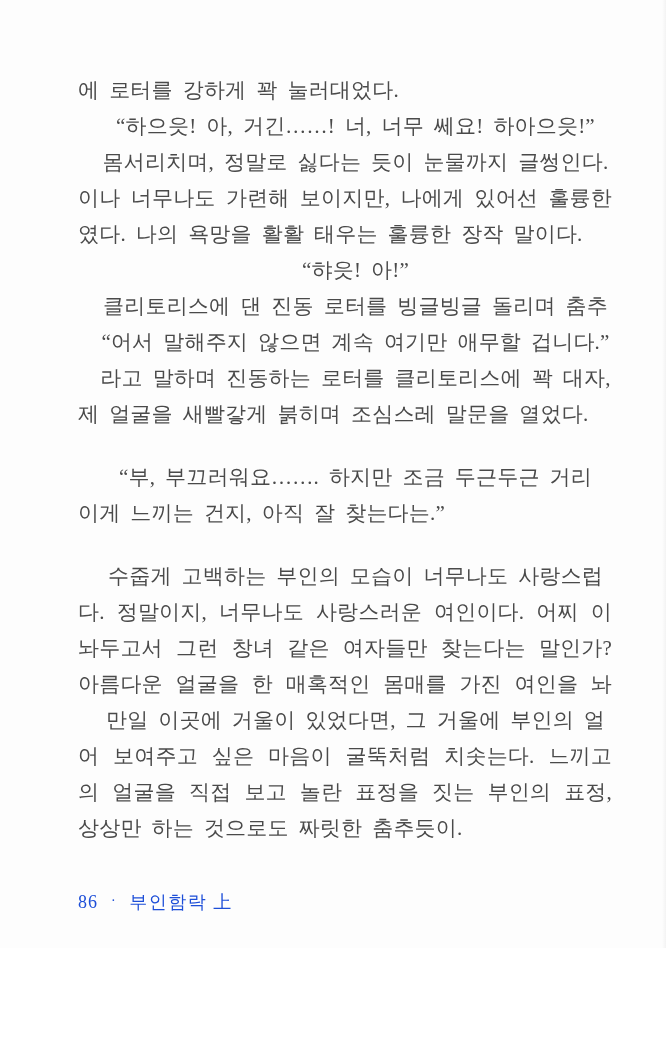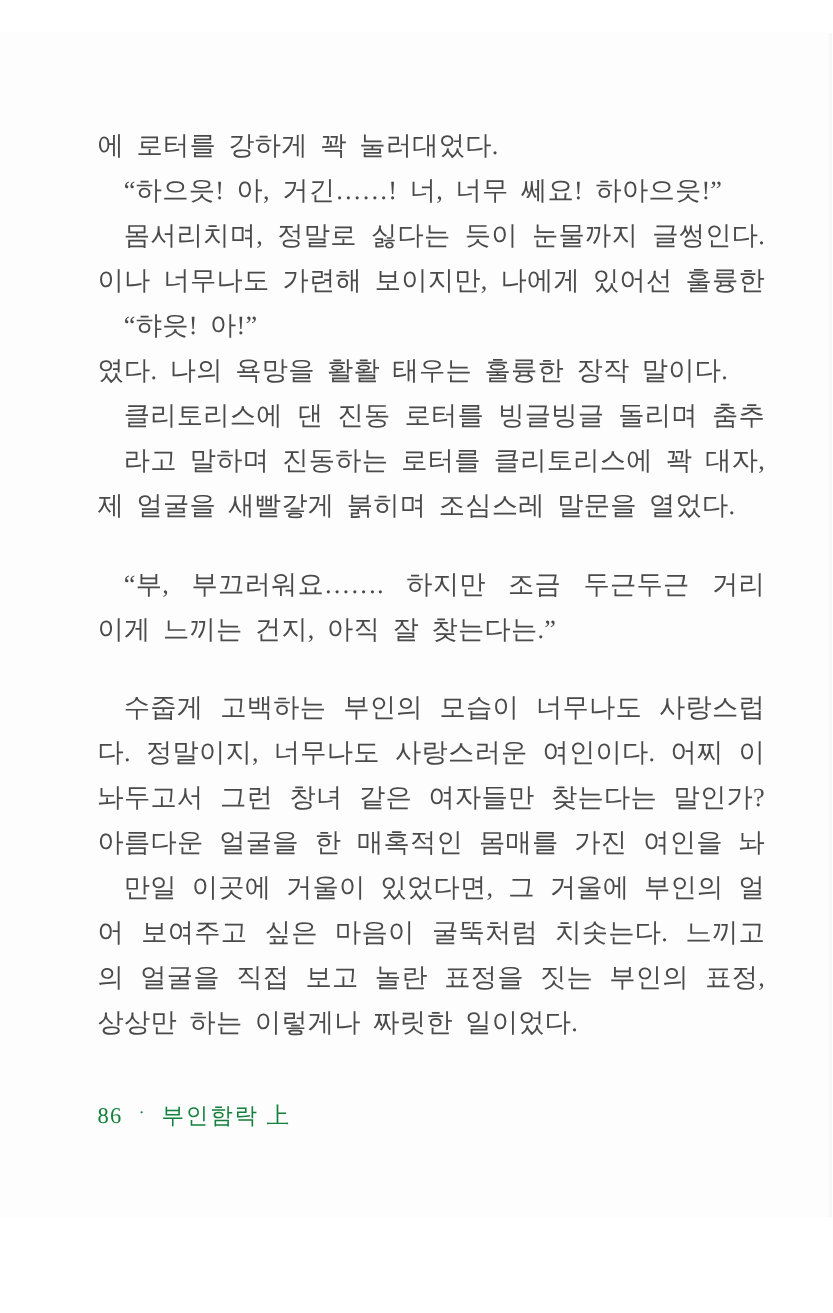--- a/index.html
+++ b/index.html
@@ -10,45 +10,45 @@
   .page {
     position: relative;
     width: 666px;
     height: 948px;
     background: #fdfdfd;
     box-sizing: border-box;
     padding: 72px 54px 0 78px;
     font-family: "Liberation Serif", "DejaVu Serif", serif;
     color: #4a4a4a;
     overflow: hidden;
-    margin-top: 26px;
   }
   .body-text .line {
     font-size: 21px;
     line-height: 36px;
     height: 36px;
     letter-spacing: 0.2px;
     word-spacing: 4.5px;
     text-align: left;
     overflow: hidden;
   }
   .body-text .line.fill {
     text-align: justify;
     text-align-last: justify;
   }
   .body-text .line.indent {
     padding-left: 21px;
+    text-align: center;
   }
   .body-text .line.gap {
     margin-top: 27px;
   }
   .footer {
     margin-top: 44px;
     font-size: 18px;
-    color: #15803d;
+    color: #1d4ed8;
     display: flex;
     align-items: center;
     letter-spacing: 0.5px;
   }
   .footer .pnum { letter-spacing: 1px; }
   .footer .sep {
     margin: 0 13px;
     font-size: 14px;
     position: relative;
     top: -1px;
@@ -65,35 +65,36 @@
 </style>
 </head>
 <body>
 
 <div class="page">
   <div class="body-text">
       <div class="line">에 로터를 강하게 꽉 눌러대었다.</div>
       <div class="line indent">“하으읏! 아, 거긴……! 너, 너무 쎄요! 하아으읏!”</div>
       <div class="line indent fill">몸서리치며, 정말로 싫다는 듯이 눈물까지 글썽인다. 그 모습</div>
       <div class="line fill">이나 너무나도 가련해 보이지만, 나에게 있어선 훌륭한 장작더미</div>
+      <div class="line">였다. 나의 욕망을 활활 태우는 훌륭한 장작 말이다.</div>
       <div class="line indent">“햐읏! 아!”</div>
-      <div class="line">였다. 나의 욕망을 활활 태우는 훌륭한 장작 말이다.</div>
       <div class="line indent fill">클리토리스에 댄 진동 로터를 빙글빙글 돌리며 춤추듯이 자극</div>
+      <div class="line indent">“어서 말해주지 않으면 계속 여기만 애무할 겁니다.”</div>
       <div class="line indent fill">라고 말하며 진동하는 로터를 클리토리스에 꽉 대자, 부인은</div>
       <div class="line">제 얼굴을 새빨갛게 붉히며 조심스레 말문을 열었다.</div>
       <div class="line indent fill gap">“부, 부끄러워요……. 하지만 조금 두근두근 거리는……. 하으,</div>
       <div class="line">이게 느끼는 건지, 아직 잘 찾는다는.”</div>
       <div class="line indent fill gap">수줍게 고백하는 부인의 모습이 너무나도 사랑스럽게 다가온</div>
       <div class="line fill">다. 정말이지, 너무나도 사랑스러운 여인이다. 어찌 이런 부인을</div>
       <div class="line fill">놔두고서 그런 창녀 같은 여자들만 찾는다는 말인가? 이렇게나</div>
       <div class="line fill">아름다운 얼굴을 한 매혹적인 몸매를 가진 여인을 놔두고 말이다.</div>
       <div class="line indent fill">만일 이곳에 거울이 있었다면, 그 거울에 부인의 얼굴을 비추</div>
       <div class="line fill">어 보여주고 싶은 마음이 굴뚝처럼 치솟는다. 느끼고 있는 자신</div>
       <div class="line fill">의 얼굴을 직접 보고 놀란 표정을 짓는 부인의 표정, 정말이지</div>
-      <div class="line">상상만 하는 이렇게나 짜릿한 일이었다.</div>
+      <div class="line">상상만 하는 것으로도 짜릿한 춤추듯이.</div>
     </div>
   <div class="footer">
     <span class="pnum">86</span>
     <span class="sep">·</span>
     <span class="title">부인함락 上</span>
   </div>
   <div class="edge-shade"></div>
 </div>
 
 </body></html>

